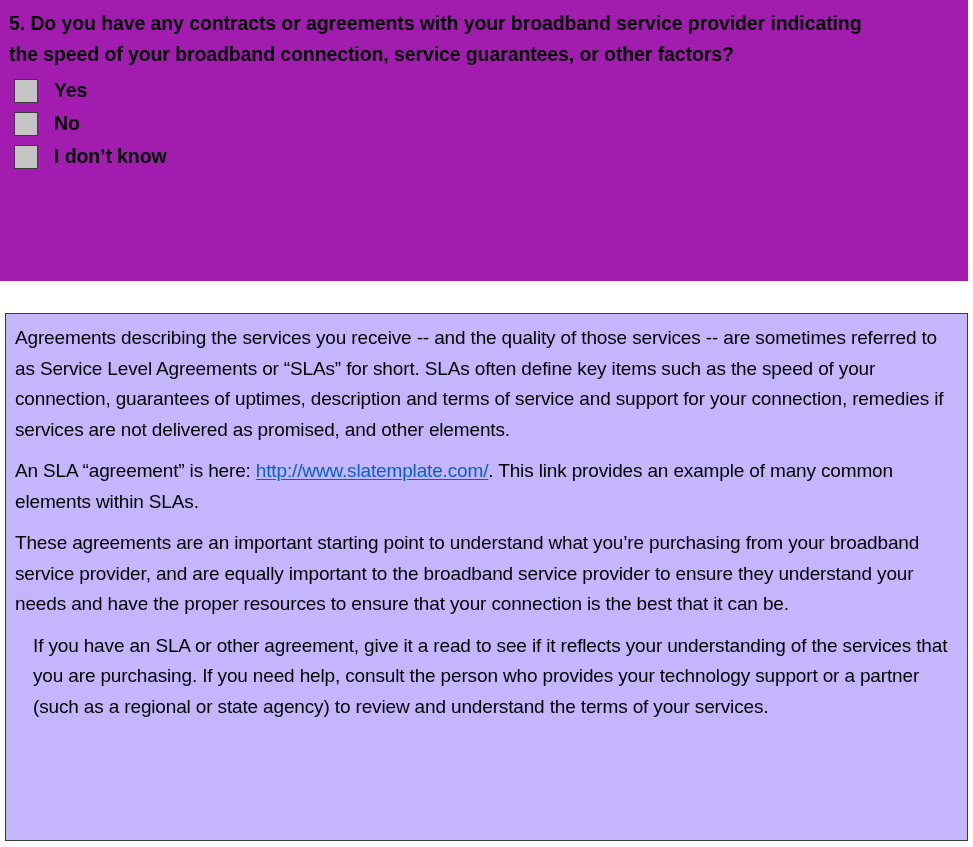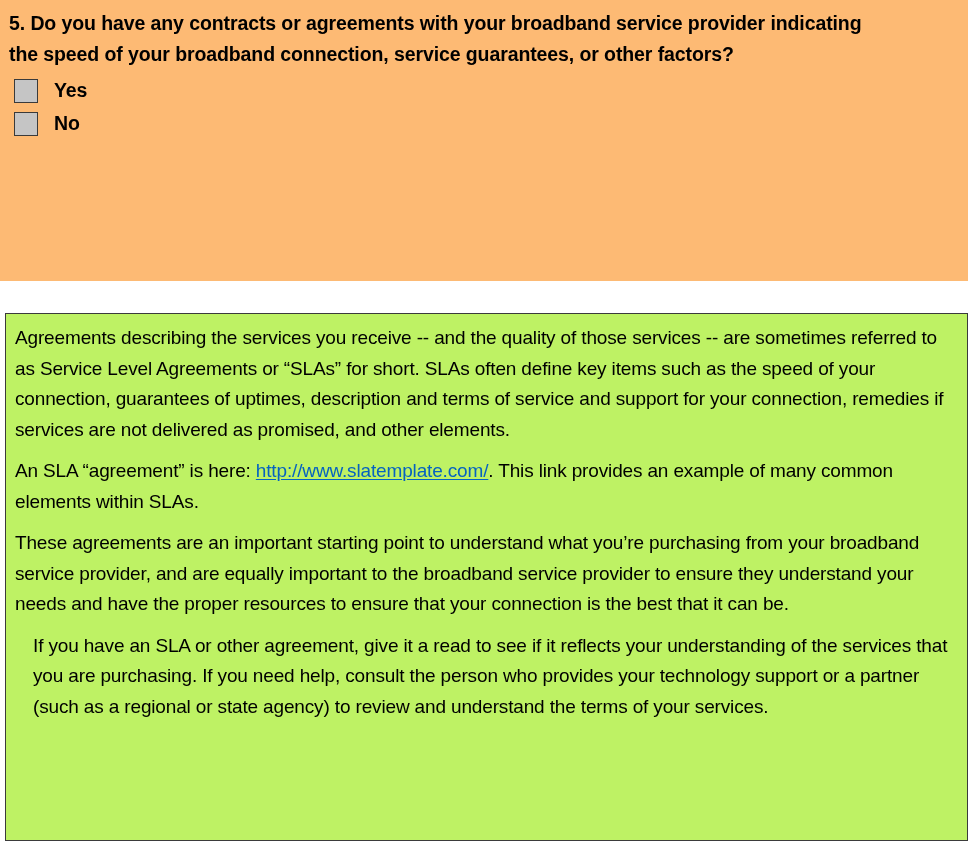--- a/index.html
+++ b/index.html
@@ -15,21 +15,21 @@
     overflow: hidden;
   }
 
   
   .question-panel {
     position: absolute;
     left: 0;
     top: 0;
     width: 968px;
     height: 281px;
-    background: #fdba74;
+    background: #a21caf;
     box-sizing: border-box;
     padding: 8px 13px 0 9px;
   }
 
   .question-text {
     font-size: 19.5px;
     font-weight: bold;
     line-height: 31px;
     letter-spacing: -0.1px;
     margin: 0;
@@ -64,21 +64,21 @@
     letter-spacing: -0.1px;
   }
 
   
   .info-box {
     position: absolute;
     left: 5px;
     top: 313px;
     width: 963px;
     height: 528px;
-    background: #bef264;
+    background: #c4b5fd;
     border: 1.6px solid #3b3b3b;
     box-sizing: border-box;
     padding: 9px 7px 9px 9px;
   }
 
   .info-par {
     font-size: 19px;
     line-height: 30.5px;
     margin: 0 0 11px 0;
     letter-spacing: -0.15px;
@@ -112,20 +112,24 @@
     <div class="option-row">
       <span class="checkbox"></span>
       <span class="option-label">Yes</span>
     </div>
 
     <div class="option-row">
       <span class="checkbox"></span>
       <span class="option-label">No</span>
     </div>
 
+    <div class="option-row">
+      <span class="checkbox"></span>
+      <span class="option-label">I don’t know</span>
+    </div>
 
   </div>
 </div>
 
 <div class="info-box">
 
   <p class="info-par">Agreements describing the services you receive -- and the quality of those services -- are sometimes referred to as Service Level Agreements or “SLAs” for short.  SLAs often define key items such as the speed of your connection, guarantees of uptimes, description and terms of service and support for your connection, remedies if services are not delivered as promised, and other elements.</p>
 
   <p class="info-par">
     <span>An SLA “agreement” is here:  </span><a class="ext-link" href="#">http://www.slatemplate.com/</a><span>.  This link provides an example of many common elements within SLAs.</span>

